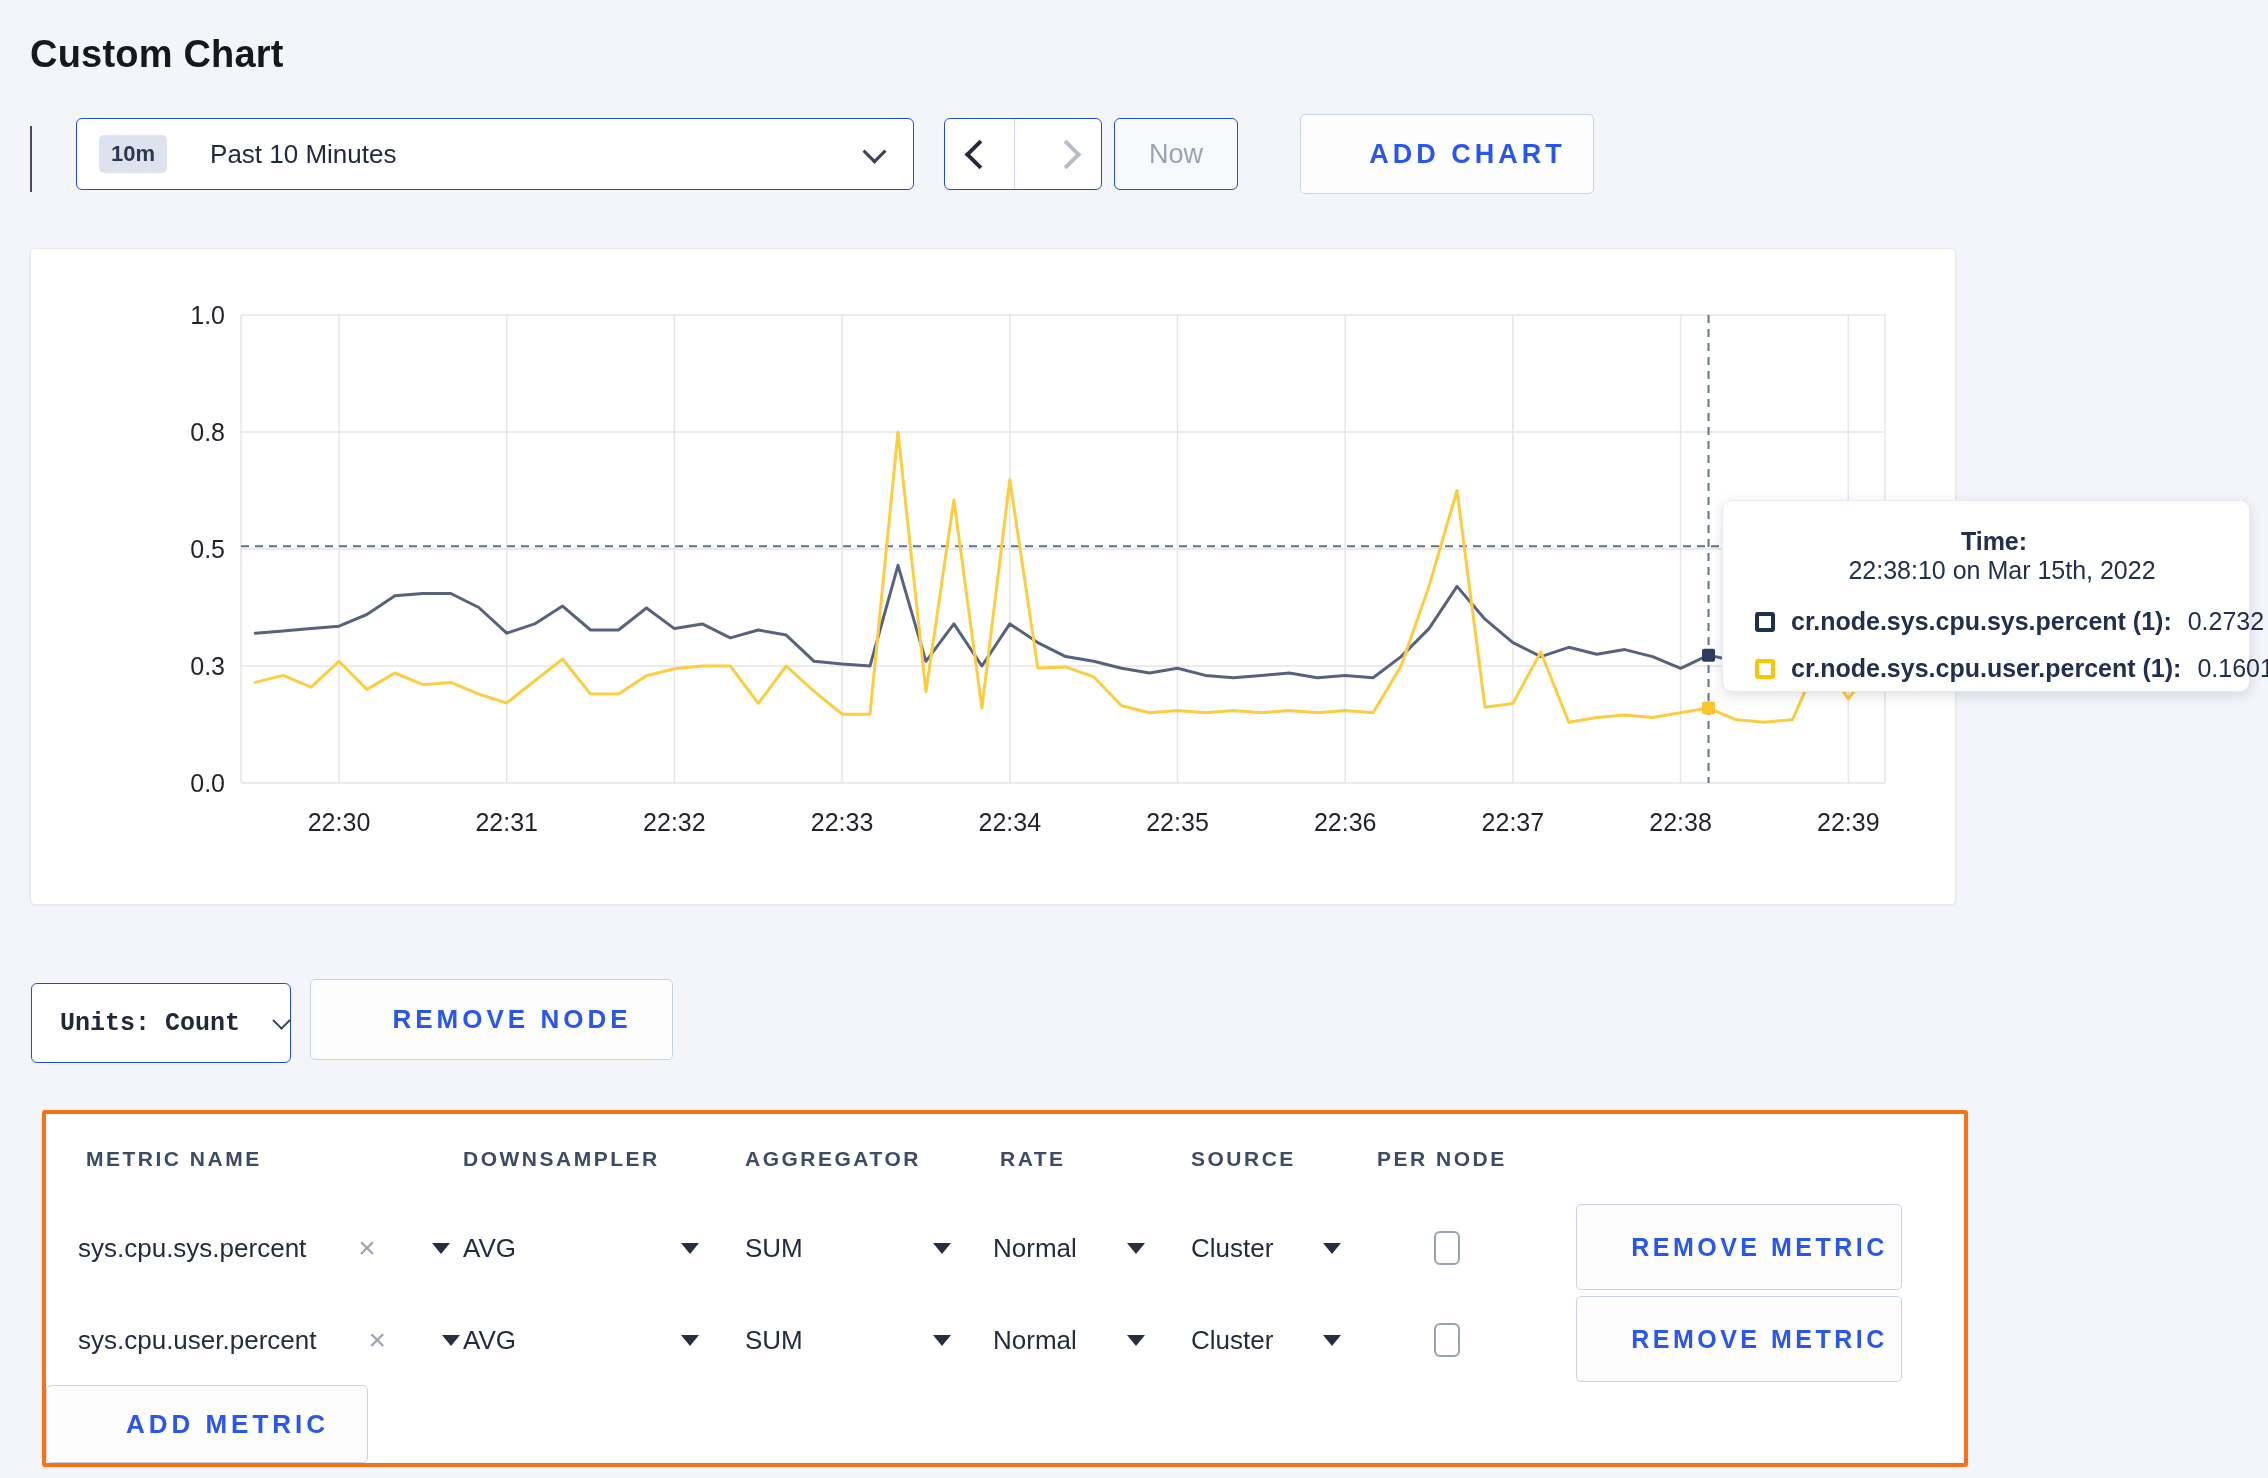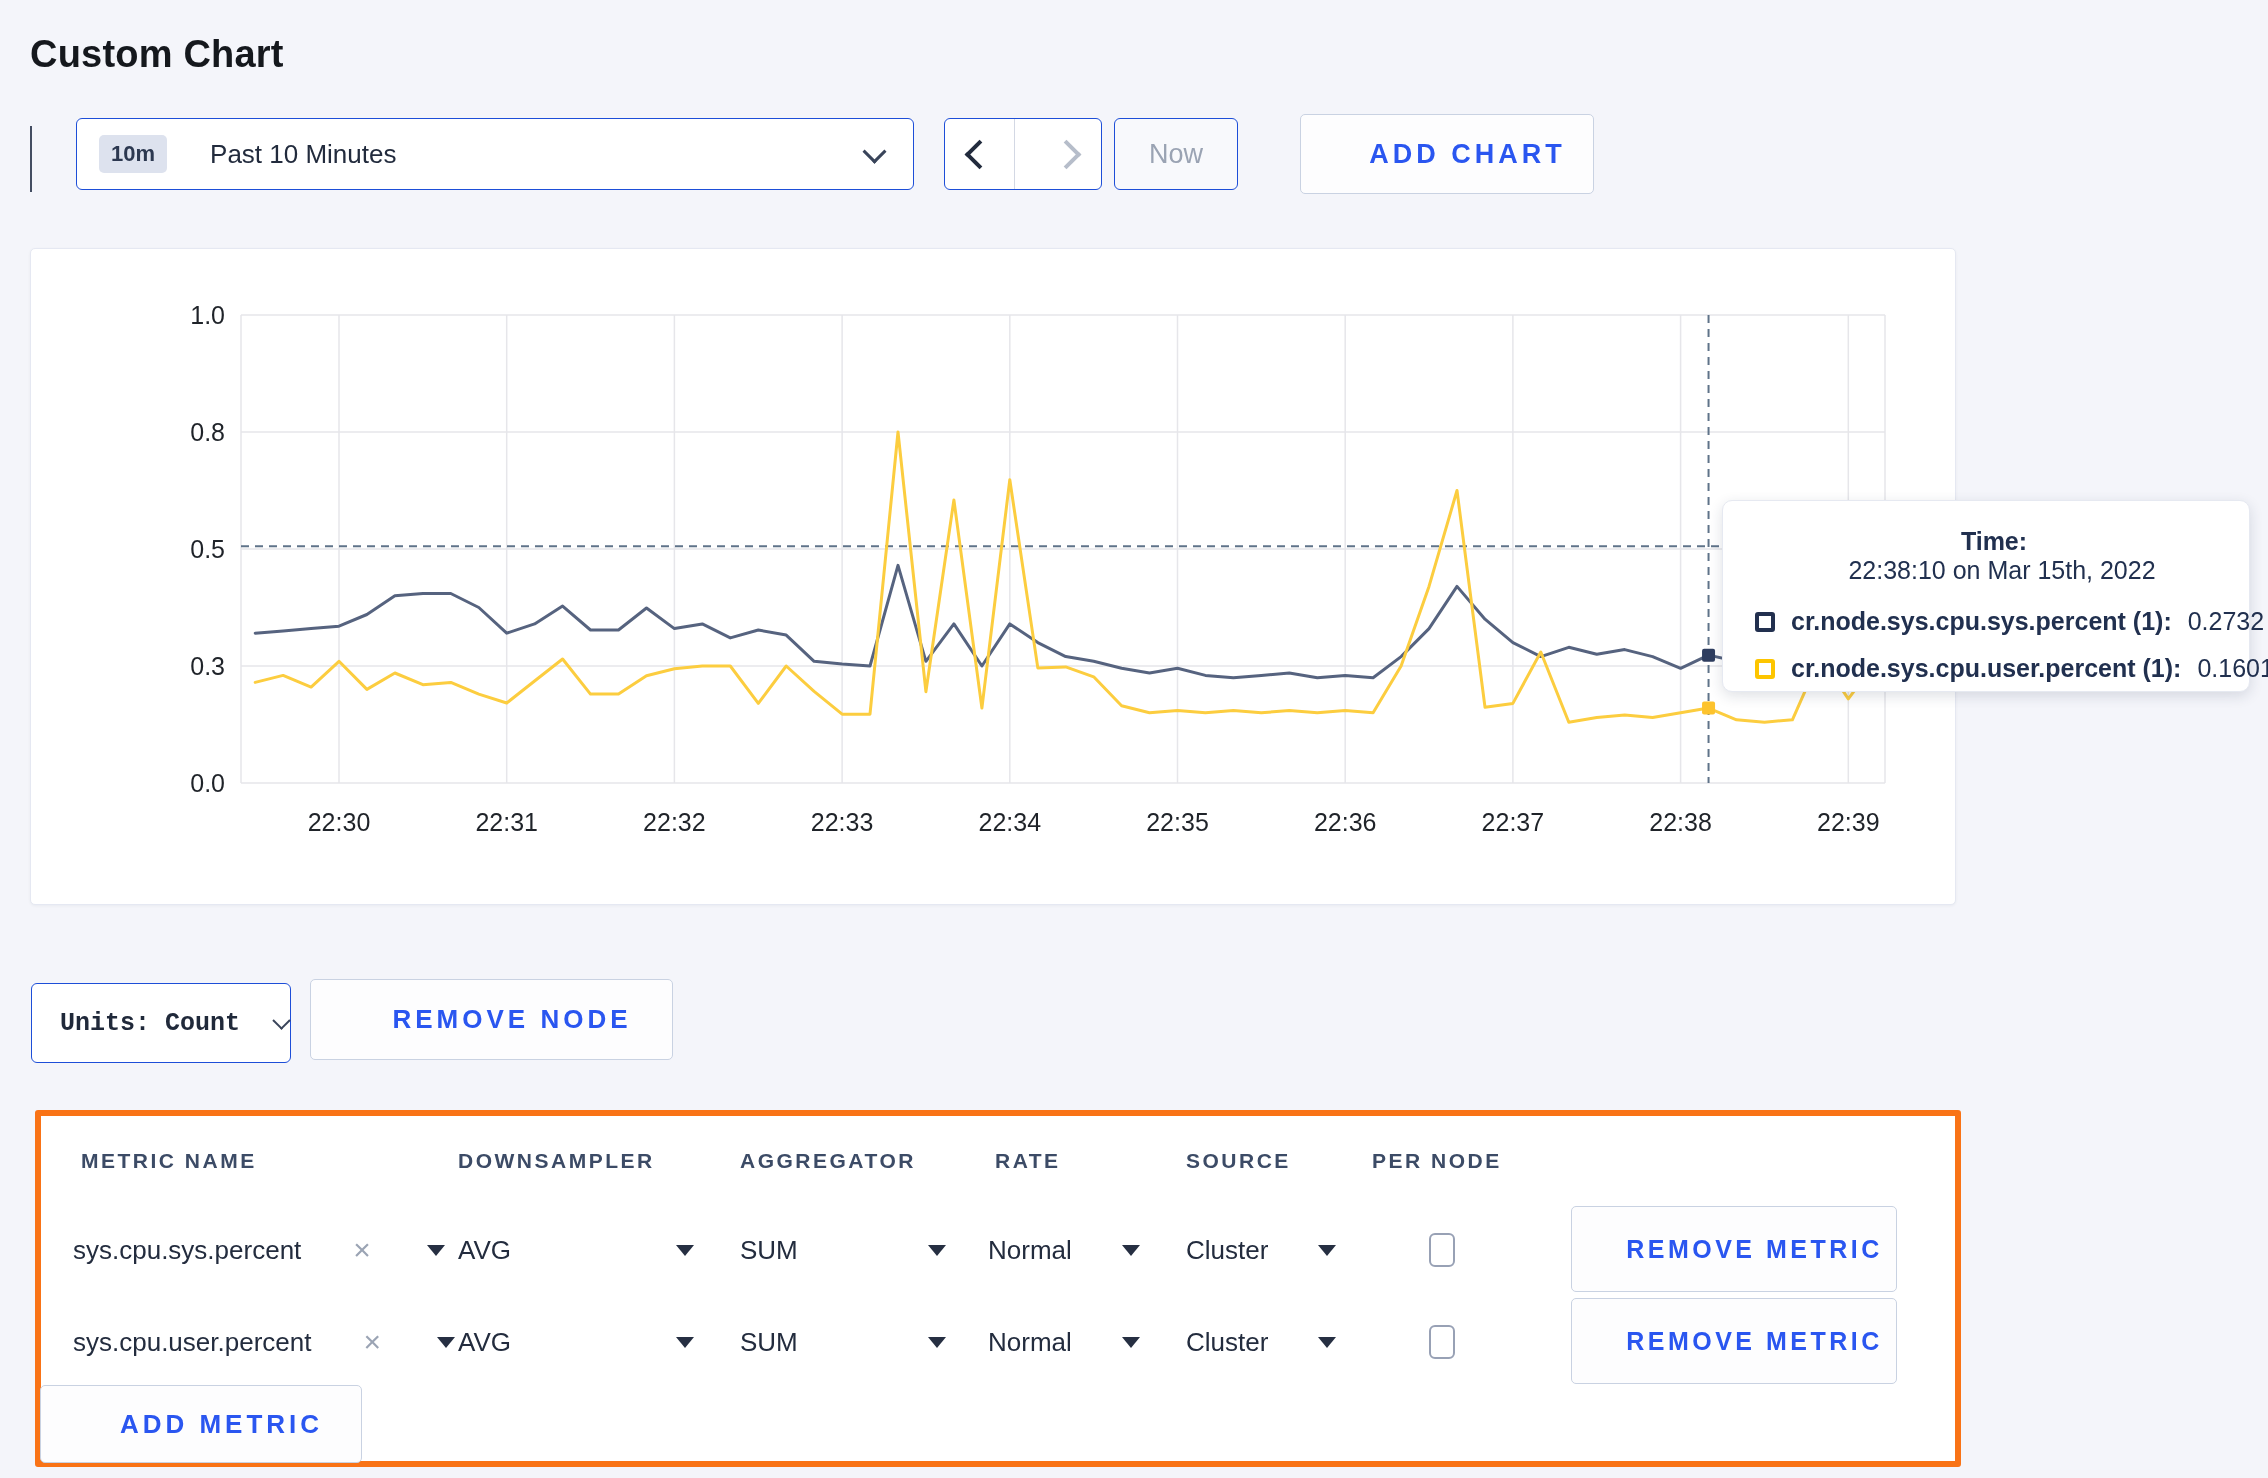--- a/index.html
+++ b/index.html
@@ -84,43 +84,43 @@
   .tooltip-series-name{font-weight:bold;margin-right:16px;white-space:nowrap;}
 
   
   .units-select{left:31px;top:983px;width:260px;height:80px;padding-left:28px;cursor:pointer;border-radius:6px;font-family:Liberation Mono, monospace;}
   .units-label{font-size:25px;font-weight:bold;color:#20293a;margin-right:18px;}
   .units-select .chevron-down{width:11px;height:11px;border-width:2.5px;}
   .remove-chart-button{left:310px;top:979px;width:363px;height:81px;font-size:26px;}
 
   
   .table-card{
-    left:35px;top:1110px;width:1926px;height:357px;
-    background:#fff;border:6px solid #f97316;border-radius:3px;box-sizing:border-box;
+    left:42px;top:1110px;width:1926px;height:357px;
+    background:#fff;border:4px solid #f97316;border-radius:3px;box-sizing:border-box;
   }
   .col-header{
     position:absolute;top:33px;font-size:21px;font-weight:bold;
     letter-spacing:2.5px;color:#3c4b66;white-space:nowrap;
   }
   .metric-row{position:absolute;left:0;right:0;height:92px;}
   .cell{position:absolute;top:0;height:100%;display:flex;align-items:center;gap:38px;}
   .cell-text{font-size:26px;color:#232c3e;white-space:nowrap;}
   .remove-x{font-size:30px;color:#9ba4b4;margin-left:14px;cursor:pointer;line-height:1;}
   .caret-down{
     width:0;height:0;border-left:9px solid transparent;border-right:9px solid transparent;
     border-top:11px solid #262f42;display:inline-block;cursor:pointer;
   }
   .cell .caret-gap{margin-left:18px;}
   .dropdown-cell{justify-content:space-between;cursor:pointer;}
   .checkbox{
     width:26px;height:34px;border:2.5px solid #98a1b5;border-radius:6px;
     background:#fff;box-sizing:border-box;cursor:pointer;
   }
   .remove-metric-button{position:absolute;left:1530px;width:326px;height:86px;font-size:25px;letter-spacing:3.5px;}
-  .add-metric-button{left:40px;top:1385px;width:322px;height:78px;font-size:26px;}
+  .add-metric-button{left:46px;top:1385px;width:322px;height:78px;font-size:26px;}
 </style>
 </head>
 <body>
 
 <h1 class="abs page-title">Custom Chart</h1>
 
 <div class="abs toolbar-divider"></div>
 
 <div class="abs btn-surface time-dropdown">
   <span class="time-badge">10m</span>

